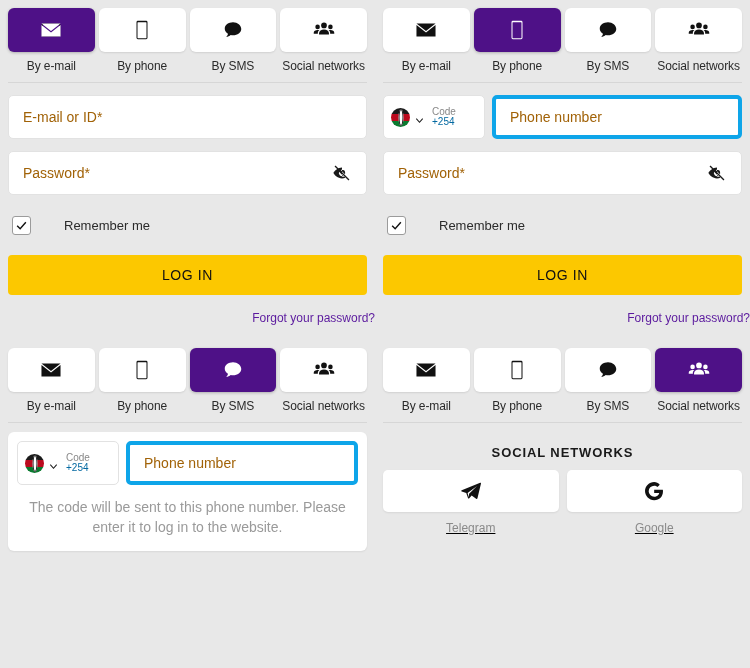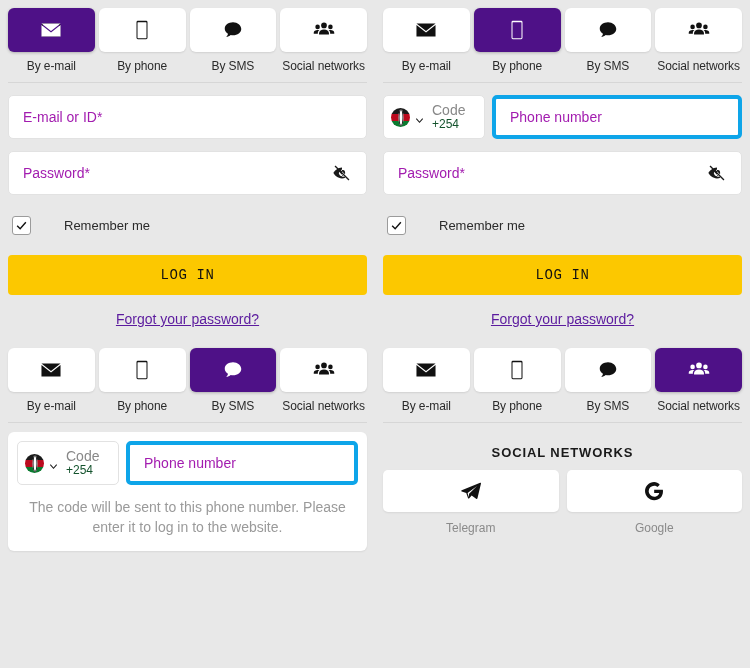--- a/index.html
+++ b/index.html
@@ -45,21 +45,21 @@
   .field {
     margin: 12px 8px 0 8px;
     height: 44px;
     background: #fff;
     border: 1px solid #e2e2e2;
     border-radius: 5px;
     display: flex; align-items: center;
     padding: 0 14px;
     position: relative;
   }
-  .field-text { font-size: 14px; color: #a21caf; }
+  .field-text { font-size: 14px; color: #a16207; }
   .eye { position: absolute; right: 14px; width: 20px; height: 20px; cursor: pointer; }
   .eye svg { width: 20px; height: 20px; fill: #1a1a1a; }
 
   .phone-row { display: flex; gap: 7px; margin: 12px 8px 0 8px; }
   .code-box {
     width: 102px; height: 44px; background: #fff;
     border: 1px solid #e2e2e2; border-radius: 5px;
     display: flex; align-items: center; gap: 4px; padding: 0 7px;
     cursor: pointer;
   }
@@ -70,47 +70,47 @@
   }
   .flag::after {
     content:""; position:absolute; left:50%; top:1px; transform:translateX(-50%);
     width:5px; height:17px; background:#fff;
     border-radius:50%/50%;
     box-shadow: inset 0 0 0 1px #111;
   }
   .chev { width: 11px; height: 11px; flex:0 0 auto; }
   .chev svg { width:11px; height:11px; stroke:#1a1a1a; fill:none; stroke-width:2.2; }
   .code-txt { line-height: 1.05; margin-left: 3px; }
-  .code-cap { font-size: 14px; color: #888; display:block; }
-  .code-val { font-size: 12px; color: #14532d; display:block; font-weight: 500; }
+  .code-cap { font-size: 10px; color: #888; display:block; }
+  .code-val { font-size: 10px; color: #0369a1; display:block; font-weight: 500; }
   .phone-input {
     flex: 1; height: 44px; background: #fff;
     border: 4px solid #0ea5e9; border-radius: 5px;
     display: flex; align-items: center; padding: 0 14px;
   }
 
   
   .remember { display: flex; align-items: center; margin: 21px 8px 0 12px; cursor: pointer; text-align: center; }
   .cbox {
     width: 19px; height: 19px; background:#fff;
     border: 1px solid #9b9b9b; border-radius: 3px;
     display:flex; align-items:center; justify-content:center; flex:0 0 auto;
   }
   .cbox svg { width: 13px; height: 13px; stroke:#111; fill:none; stroke-width:2.6; }
   .remember-label { font-size: 13px; color: #2b2b2b; margin-left: 33px; }
 
   .btn-login {
     margin: 20px 8px 0 8px; height: 40px; background: #fcc800;
     border: none; border-radius: 4px; width: calc(100% - 16px);
     font-size: 14px; color: #111; letter-spacing: .6px;
-    font-family: Liberation Mono, monospace; cursor: pointer;
+    font-family: Liberation Sans, sans-serif; cursor: pointer;
   }
   .forgot {
-    display: block; text-align: center; margin-top: 16px;
-    font-size: 14px; color: #5b1a9e; text-decoration: underline; cursor: pointer;
+    display: block; text-align: right; margin-top: 16px;
+    font-size: 12px; color: #5b1a9e; cursor: pointer;
   }
 
   
   .sms-card {
     margin: 9px 8px 0 8px; background: #fff;
     border-radius: 6px; padding: 9px 9px 13px 9px;
     box-shadow: 0 1px 2px rgba(0,0,0,.07);
   }
   .sms-card .phone-row { margin: 0; }
   .sms-note {
@@ -125,20 +125,21 @@
   }
 
   
   .social-title {
     text-align: center; font-size: 13px; font-weight: bold;
     color: #1a1a1a; letter-spacing: .9px; margin-top: 22px;
   }
   .social-row {
     display: grid; grid-template-columns: 1fr 1fr; gap: 8px;
     margin: 10px 8px 0 8px;
+    text-decoration: underline;
   }
   .social-btn {
     height: 42px; background:#fff; border-radius: 5px;
     display:flex; align-items:center; justify-content:center;
     box-shadow: 0 1px 2px rgba(0,0,0,.08); cursor: pointer;
   }
   .social-btn svg { width: 22px; height: 22px; fill: #111; }
   .social-label { text-align:center; font-size:12px; color:#8a8a8a; margin-top:9px; }
   .social-cell { }
 </style>

